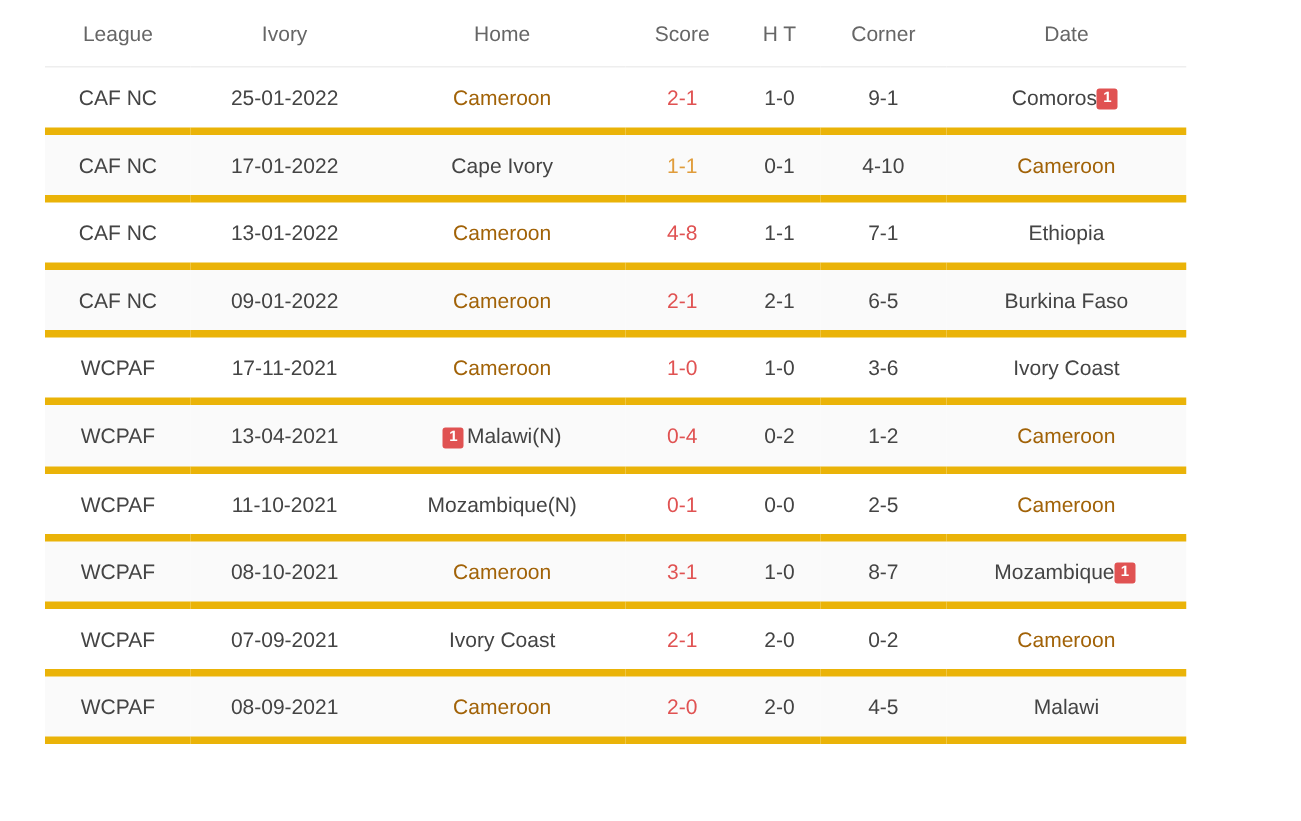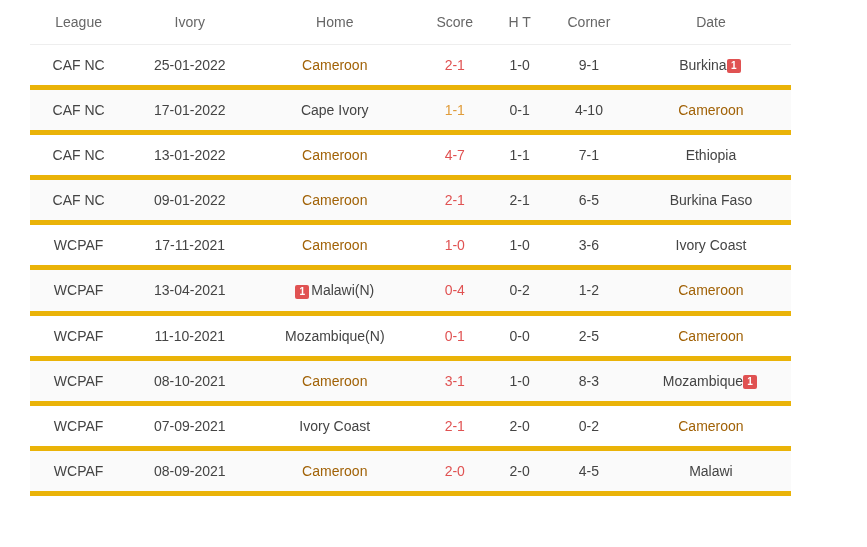--- a/index.html
+++ b/index.html
@@ -89,36 +89,36 @@
       </tr>
     </thead>
     <tbody id="table-body">
     <tr>
           <td>CAF NC</td>
           <td>25-01-2022</td>
           <td><span class="link-blue">Cameroon</span></td>
           <td><span class="score">2-1</span></td>
           <td>1-0</td>
           <td>9-1</td>
-          <td><span>Burkina</span><span class="badge">1</span></td>
+          <td><span>Comoros</span><span class="badge">1</span></td>
         </tr>
         <tr>
           <td>CAF NC</td>
           <td>17-01-2022</td>
           <td><span>Cape Ivory</span></td>
           <td><span class="score-draw">1-1</span></td>
           <td>0-1</td>
           <td>4-10</td>
           <td><span class="link-blue">Cameroon</span></td>
         </tr>
         <tr>
           <td>CAF NC</td>
           <td>13-01-2022</td>
           <td><span class="link-blue">Cameroon</span></td>
-          <td><span class="score">4-7</span></td>
+          <td><span class="score">4-8</span></td>
           <td>1-1</td>
           <td>7-1</td>
           <td><span>Ethiopia</span></td>
         </tr>
         <tr>
           <td>CAF NC</td>
           <td>09-01-2022</td>
           <td><span class="link-blue">Cameroon</span></td>
           <td><span class="score">2-1</span></td>
           <td>2-1</td>
@@ -151,21 +151,21 @@
           <td>0-0</td>
           <td>2-5</td>
           <td><span class="link-blue">Cameroon</span></td>
         </tr>
         <tr>
           <td>WCPAF</td>
           <td>08-10-2021</td>
           <td><span class="link-blue">Cameroon</span></td>
           <td><span class="score">3-1</span></td>
           <td>1-0</td>
-          <td>8-3</td>
+          <td>8-7</td>
           <td><span>Mozambique</span><span class="badge">1</span></td>
         </tr>
         <tr>
           <td>WCPAF</td>
           <td>07-09-2021</td>
           <td><span>Ivory Coast</span></td>
           <td><span class="score">2-1</span></td>
           <td>2-0</td>
           <td>0-2</td>
           <td><span class="link-blue">Cameroon</span></td>

